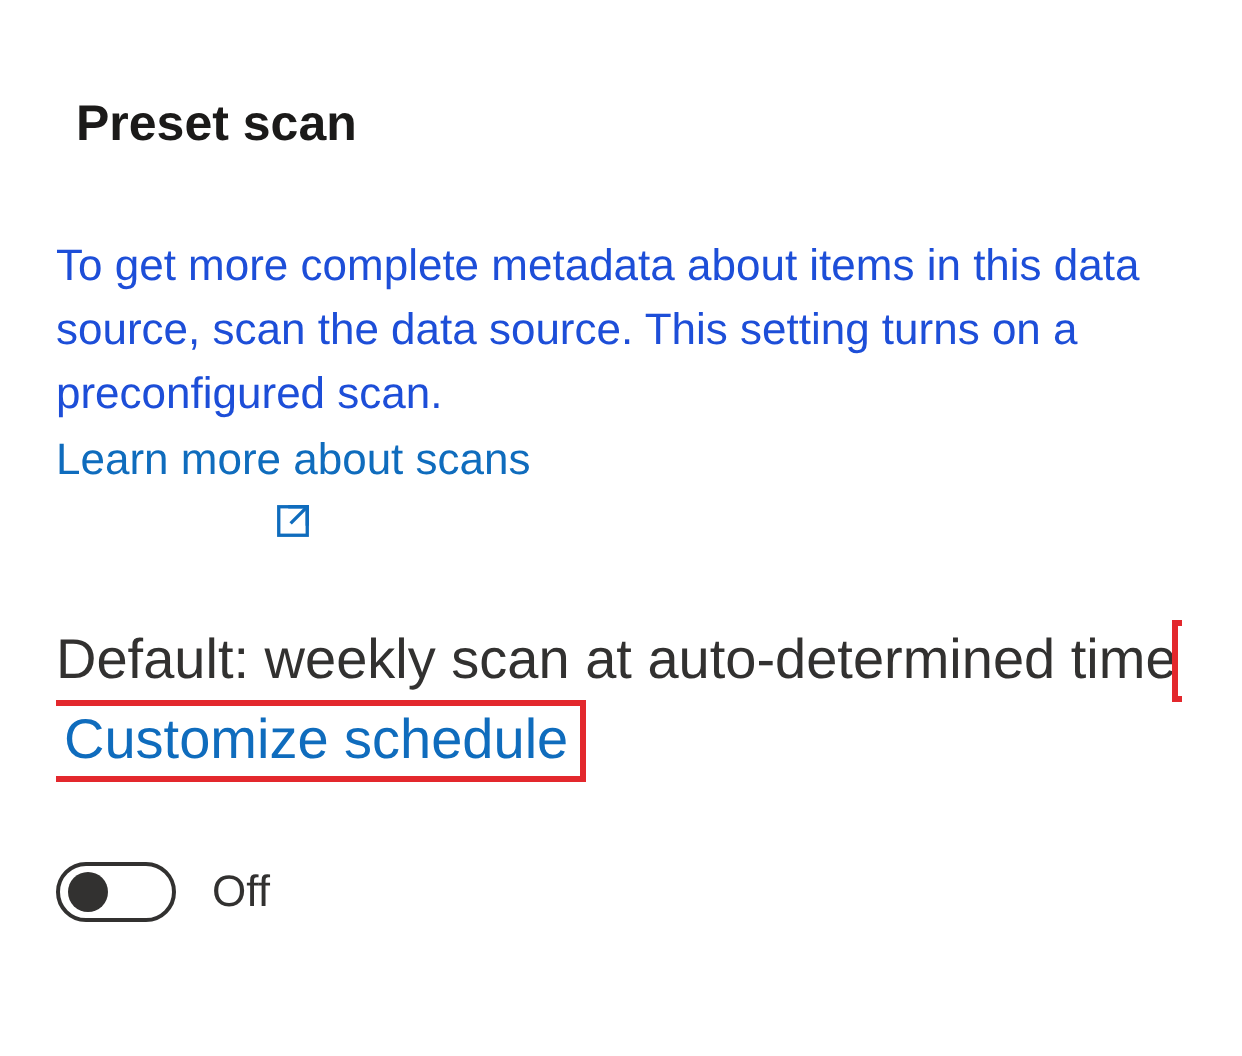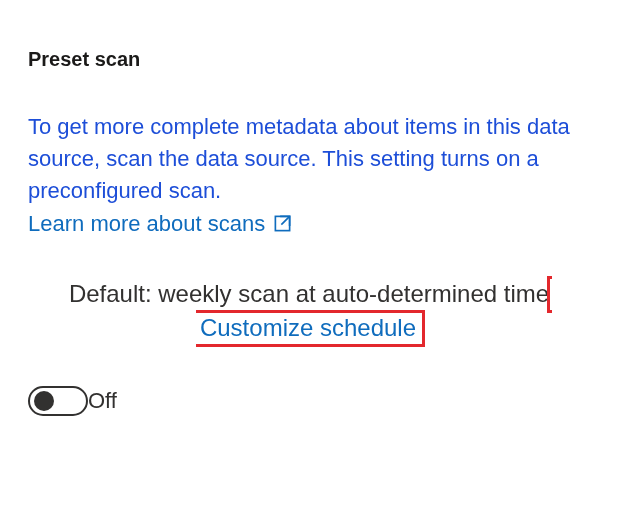--- a/index.html
+++ b/index.html
@@ -9,66 +9,68 @@
     }
     body {
       font-family: "Segoe UI", -apple-system, BlinkMacSystemFont, sans-serif;
       background: #ffffff;
       width: 621px;
       height: 528px;
       padding: 48px 28px 28px 28px;
       color: #323130;
     }
     .heading {
-      font-size: 20px;
+      font-size: 25px;
       font-weight: 600;
       color: #1b1a19;
       margin-bottom: 40px;
+      margin-left: 10px;
     }
     .description {
       font-size: 22px;
       line-height: 1.45;
       color: #1d4ed8;
       margin-bottom: 4px;
     }
     .link {
       color: #0f6cbd;
       text-decoration: none;
       cursor: pointer;
     }
     .link-row {
       display: inline-flex;
       align-items: center;
       gap: 8px;
       font-size: 22px;
       margin-bottom: 40px;
+      flex-direction: column;
     }
     .open-icon {
       display: inline-flex;
       color: #0f6cbd;
     }
     .schedule-block {
-      font-size: 24px;
+      font-size: 28px;
       line-height: 1.45;
       color: #323130;
       margin-bottom: 40px;
-      text-align: center;
     }
     .highlight-box {
       border: 3px solid #e3282d;
       padding: 1px 6px 3px 2px;
       display: inline;
       margin-left: -2px;
     }
     .highlight-box .link {
       margin-left: 4px;
     }
     .toggle-row {
       display: flex;
       align-items: center;
+      gap: 18px;
     }
     .toggle {
       width: 60px;
       height: 30px;
       border: 2px solid #323130;
       border-radius: 15px;
       background: #ffffff;
       position: relative;
       cursor: pointer;
     }

